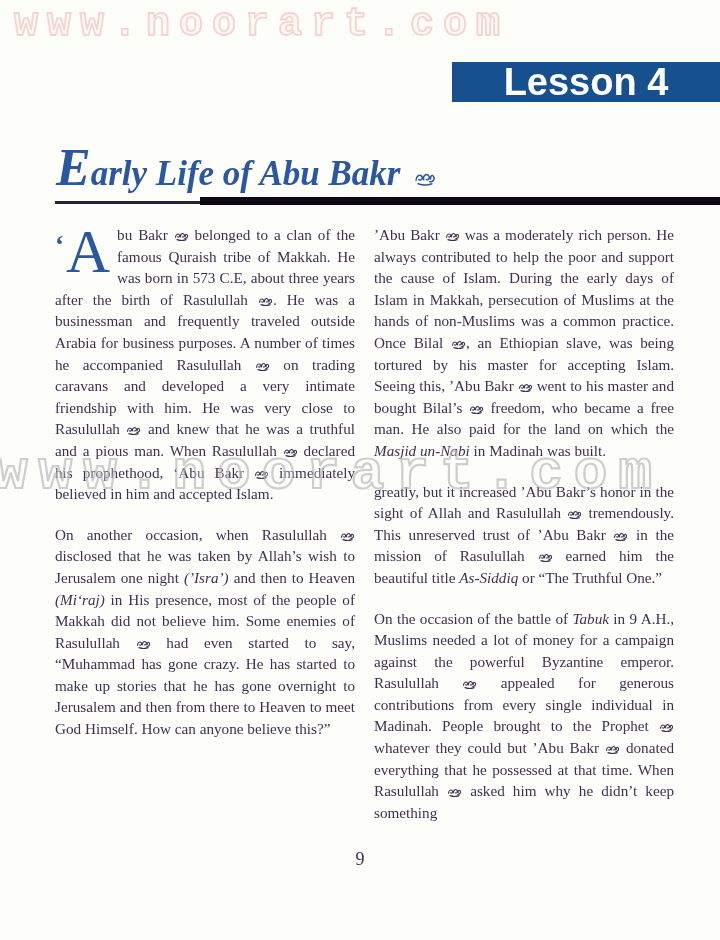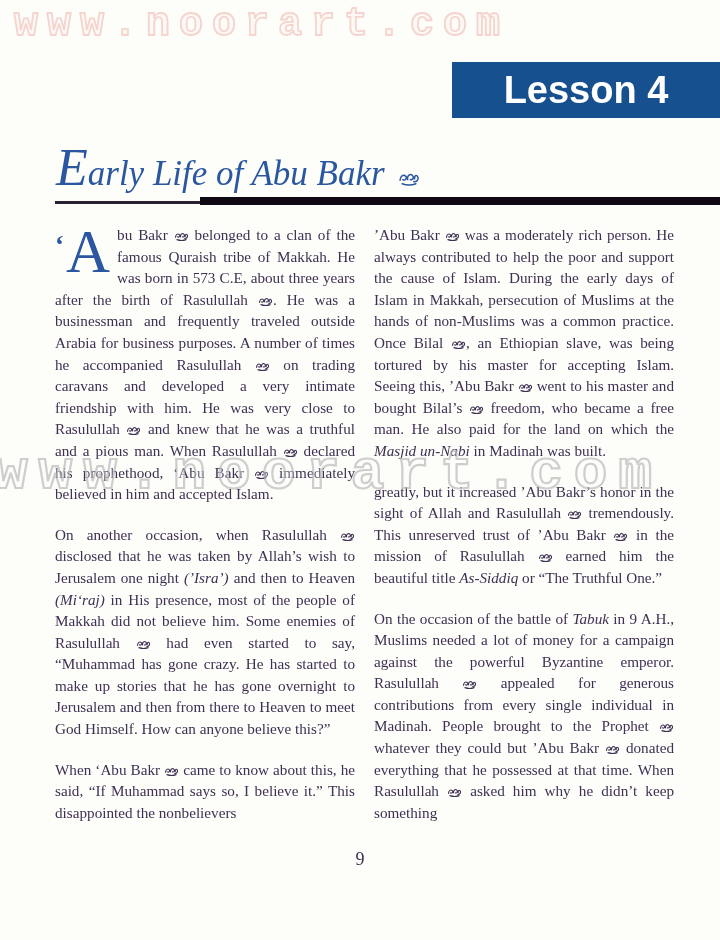--- a/index.html
+++ b/index.html
@@ -3,30 +3,30 @@
 <meta charset="utf-8">
 <style>
   html,body{margin:0;padding:0;}
   body{
     width:720px;height:940px;position:relative;overflow:hidden;
     background:#fdfdfa;
     font-family:"Liberation Serif", serif;
   }
   
   .banner{
-    position:absolute;left:452px;right:0;top:62px;height:56px;
+    position:absolute;left:452px;right:0;top:62px;height:40px;
     background:#17508f;color:#ffffff;
     display:flex;align-items:center;justify-content:center;
     font-family:"Liberation Sans", sans-serif;
     font-weight:bold;font-size:38px;letter-spacing:0px;
   }
   
   .title-row{
     position:absolute;left:56px;top:142px;color:#2a57a0;
-    font-style:italic;font-weight:normal;white-space:nowrap;
+    font-style:italic;font-weight:bold;white-space:nowrap;
   }
   .title-initial{font-size:52px;line-height:52px;}
   .title-rest{font-size:35px;}
   .title-hon{margin-left:9px;color:#2a57a0;}
   
   .rule-thin{position:absolute;left:55px;top:201px;width:155px;height:3px;background:#2a2133;}
   .rule-thick{position:absolute;left:200px;right:0;top:197px;height:8px;background:#0e0913;}
   
   .columns{
     position:absolute;left:55px;right:46px;top:224px;
@@ -97,23 +97,20 @@
           </svg></span> and knew that he was a truthful and a pious man. When Rasulullah <span class="hon"><svg viewBox="0 0 16 12" fill="none" stroke="currentColor" stroke-width="1.2" stroke-linecap="round">
             <path d="M1.5 8 C1.5 5 4 3.5 5.5 5 C7 6.5 5 8.5 3.5 7.5 M7 7.5 C6.5 4.5 9 3 10.5 4.5 C12 6 10.5 8 9 7.5 M12 7 C12 4 14 4 14.5 6 C15 8 13 9.5 11.5 9 M3 10.5 C6.2 11.6 10 11.6 13 10.5"></path>
           </svg></span> declared his prophethood, ‘Abu Bakr <span class="hon"><svg viewBox="0 0 16 12" fill="none" stroke="currentColor" stroke-width="1.2" stroke-linecap="round">
             <path d="M1.5 8 C1.5 5 4 3.5 5.5 5 C7 6.5 5 8.5 3.5 7.5 M7 7.5 C6.5 4.5 9 3 10.5 4.5 C12 6 10.5 8 9 7.5 M12 7 C12 4 14 4 14.5 6 C15 8 13 9.5 11.5 9 M3 10.5 C6.2 11.6 10 11.6 13 10.5"></path>
           </svg></span> immediately believed in him and accepted Islam.</p>
       <p>On another occasion, when Rasulullah <span class="hon"><svg viewBox="0 0 16 12" fill="none" stroke="currentColor" stroke-width="1.2" stroke-linecap="round">
             <path d="M1.5 8 C1.5 5 4 3.5 5.5 5 C7 6.5 5 8.5 3.5 7.5 M7 7.5 C6.5 4.5 9 3 10.5 4.5 C12 6 10.5 8 9 7.5 M12 7 C12 4 14 4 14.5 6 C15 8 13 9.5 11.5 9 M3 10.5 C6.2 11.6 10 11.6 13 10.5"></path>
           </svg></span> disclosed that he was taken by Allah’s wish to Jerusalem one night <i>(’Isra’)</i> and then to Heaven <i>(Mi‘raj)</i> in His presence, most of the people of Makkah did not believe him. Some enemies of Rasulullah <span class="hon"><svg viewBox="0 0 16 12" fill="none" stroke="currentColor" stroke-width="1.2" stroke-linecap="round">
             <path d="M1.5 8 C1.5 5 4 3.5 5.5 5 C7 6.5 5 8.5 3.5 7.5 M7 7.5 C6.5 4.5 9 3 10.5 4.5 C12 6 10.5 8 9 7.5 M12 7 C12 4 14 4 14.5 6 C15 8 13 9.5 11.5 9 M3 10.5 C6.2 11.6 10 11.6 13 10.5"></path>
           </svg></span> had even started to say, “Muhammad has gone crazy. He has started to make up stories that he has gone overnight to Jerusalem and then from there to Heaven to meet God Himself.  How can anyone believe this?”</p>
-      <p>When ‘Abu Bakr <span class="hon"><svg viewBox="0 0 16 12" fill="none" stroke="currentColor" stroke-width="1.2" stroke-linecap="round">
-            <path d="M1.5 8 C1.5 5 4 3.5 5.5 5 C7 6.5 5 8.5 3.5 7.5 M7 7.5 C6.5 4.5 9 3 10.5 4.5 C12 6 10.5 8 9 7.5 M12 7 C12 4 14 4 14.5 6 C15 8 13 9.5 11.5 9 M3 10.5 C6.2 11.6 10 11.6 13 10.5"></path>
-          </svg></span> came to know about this, he said, “If Muhammad says so, I believe it.” This disappointed the nonbelievers</p>
     </div>
   <div class="col">
       <p>’Abu Bakr <span class="hon"><svg viewBox="0 0 16 12" fill="none" stroke="currentColor" stroke-width="1.2" stroke-linecap="round">
             <path d="M1.5 8 C1.5 5 4 3.5 5.5 5 C7 6.5 5 8.5 3.5 7.5 M7 7.5 C6.5 4.5 9 3 10.5 4.5 C12 6 10.5 8 9 7.5 M12 7 C12 4 14 4 14.5 6 C15 8 13 9.5 11.5 9 M3 10.5 C6.2 11.6 10 11.6 13 10.5"></path>
           </svg></span> was a moderately rich person.  He always contributed to help the poor and support the cause of Islam. During the early days of Islam in Makkah, persecution of Muslims at the hands of non-Muslims was a common practice. Once Bilal <span class="hon"><svg viewBox="0 0 16 12" fill="none" stroke="currentColor" stroke-width="1.2" stroke-linecap="round">
             <path d="M1.5 8 C1.5 5 4 3.5 5.5 5 C7 6.5 5 8.5 3.5 7.5 M7 7.5 C6.5 4.5 9 3 10.5 4.5 C12 6 10.5 8 9 7.5 M12 7 C12 4 14 4 14.5 6 C15 8 13 9.5 11.5 9 M3 10.5 C6.2 11.6 10 11.6 13 10.5"></path>
           </svg></span>, an Ethiopian slave, was being tortured by his master for accepting Islam.  Seeing this, ’Abu Bakr <span class="hon"><svg viewBox="0 0 16 12" fill="none" stroke="currentColor" stroke-width="1.2" stroke-linecap="round">
             <path d="M1.5 8 C1.5 5 4 3.5 5.5 5 C7 6.5 5 8.5 3.5 7.5 M7 7.5 C6.5 4.5 9 3 10.5 4.5 C12 6 10.5 8 9 7.5 M12 7 C12 4 14 4 14.5 6 C15 8 13 9.5 11.5 9 M3 10.5 C6.2 11.6 10 11.6 13 10.5"></path>
           </svg></span> went to his master and bought Bilal’s <span class="hon"><svg viewBox="0 0 16 12" fill="none" stroke="currentColor" stroke-width="1.2" stroke-linecap="round">
             <path d="M1.5 8 C1.5 5 4 3.5 5.5 5 C7 6.5 5 8.5 3.5 7.5 M7 7.5 C6.5 4.5 9 3 10.5 4.5 C12 6 10.5 8 9 7.5 M12 7 C12 4 14 4 14.5 6 C15 8 13 9.5 11.5 9 M3 10.5 C6.2 11.6 10 11.6 13 10.5"></path>

